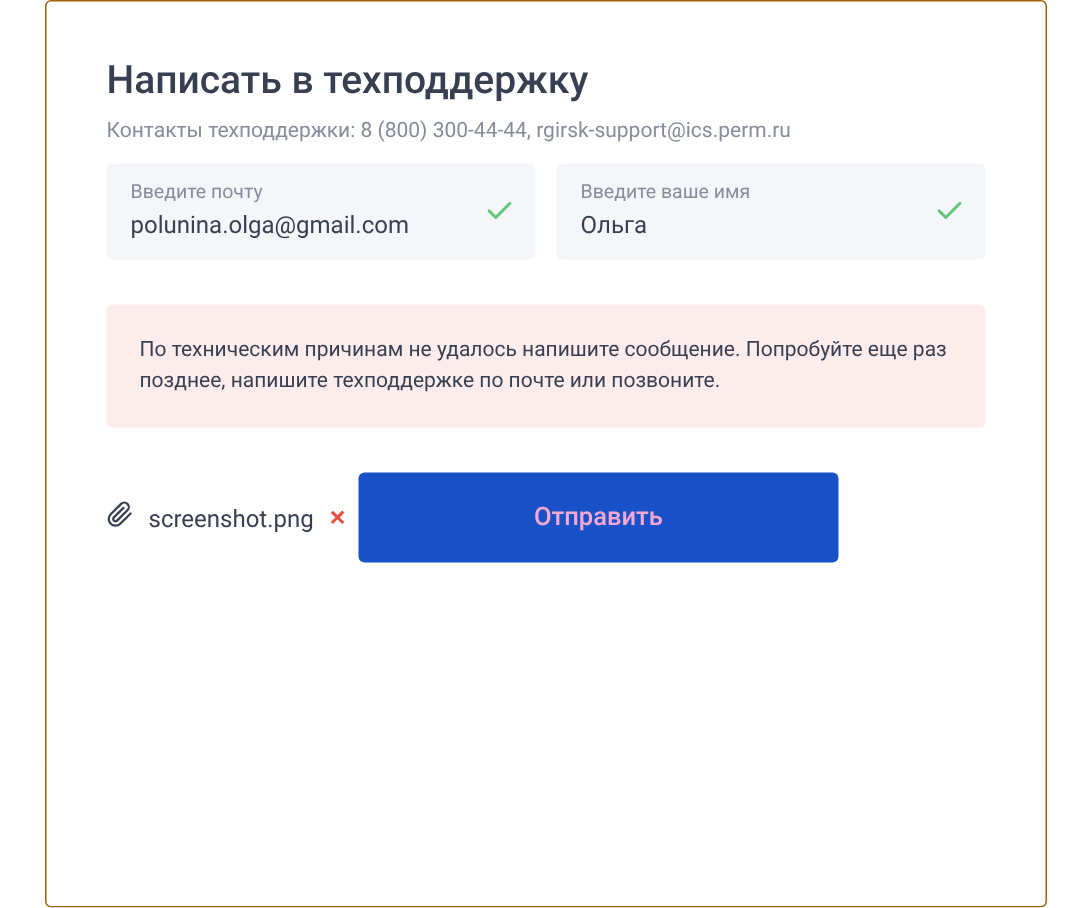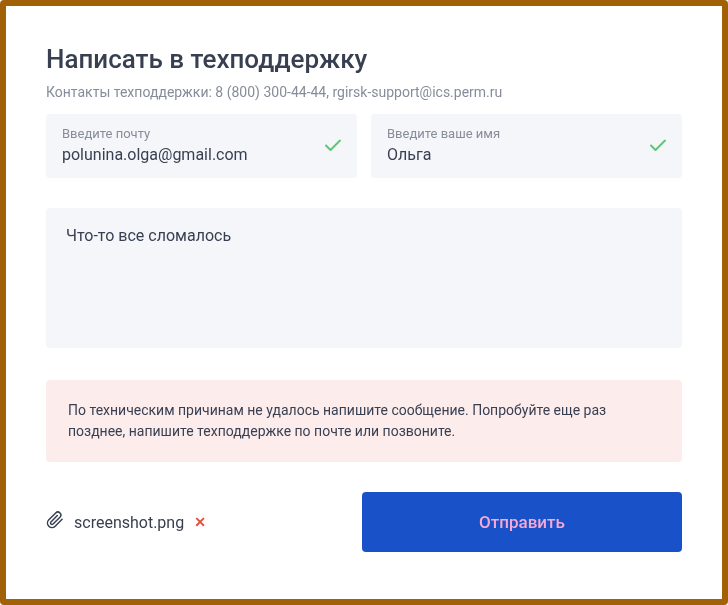--- a/index.html
+++ b/index.html
@@ -9,24 +9,24 @@
     }
     body {
       font-family: -apple-system, BlinkMacSystemFont, 'Segoe UI', Roboto, Arial, sans-serif;
       background: #fff;
       display: flex;
       justify-content: center;
       align-items: flex-start;
       min-height: 100vh;
     }
     .card {
-      width: 728px;
+      width: 668px;
       height: 605px;
       background: #fff;
-      border: 6px solid #a16207;
+      border: 1px solid #a16207;
       border-radius: 4px;
       padding: 38px 40px 40px 40px;
     }
     .title {
       font-size: 26px;
       font-weight: 500;
       color: #373f51;
       margin-bottom: 10px;
     }
     .subtitle {
@@ -93,22 +93,21 @@
       margin-bottom: 30px;
     }
     .error-text {
       font-size: 14px;
       color: #373f51;
       line-height: 1.5;
     }
     .footer {
       display: flex;
       align-items: center;
-      justify-content: space-between;
-      gap: 36px;
+      gap: 8px;
     }
     .attachment {
       display: flex;
       align-items: center;
       gap: 10px;
     }
     .attachment-name {
       font-size: 16px;
       color: #373f51;
     }
@@ -156,23 +155,20 @@
       <span class="input-label">Введите ваше имя</span>
       <input class="input-value" type="text" value="Ольга" style="">
       <span class="check-icon">
         <svg width="16" height="12" viewBox="0 0 16 12" fill="none">
           <path d="M1 6L5.5 10.5L15 1" stroke="currentColor" stroke-width="2" stroke-linecap="round" stroke-linejoin="round"></path>
         </svg>
       </span>
     </div>
   </div>
 
-  <div class="textarea-group">
-    <textarea class="textarea-value" style="">Что-то все сломалось</textarea>
-  </div>
 
   <div class="error-box">
     <p class="error-text">По техническим причинам не удалось напишите сообщение. Попробуйте еще раз позднее, напишите техподдержке по почте или позвоните.</p>
   </div>
 
   <div class="footer">
     <div class="attachment">
       <span class="clip-icon">
         <svg width="18" height="18" viewBox="0 0 24 24" fill="none">
           <path d="M21.44 11.05l-9.19 9.19a6 6 0 01-8.49-8.49l9.19-9.19a4 4 0 015.66 5.66l-9.2 9.19a2 2 0 01-2.83-2.83l8.49-8.48" stroke="currentColor" stroke-width="2" stroke-linecap="round" stroke-linejoin="round"></path>

